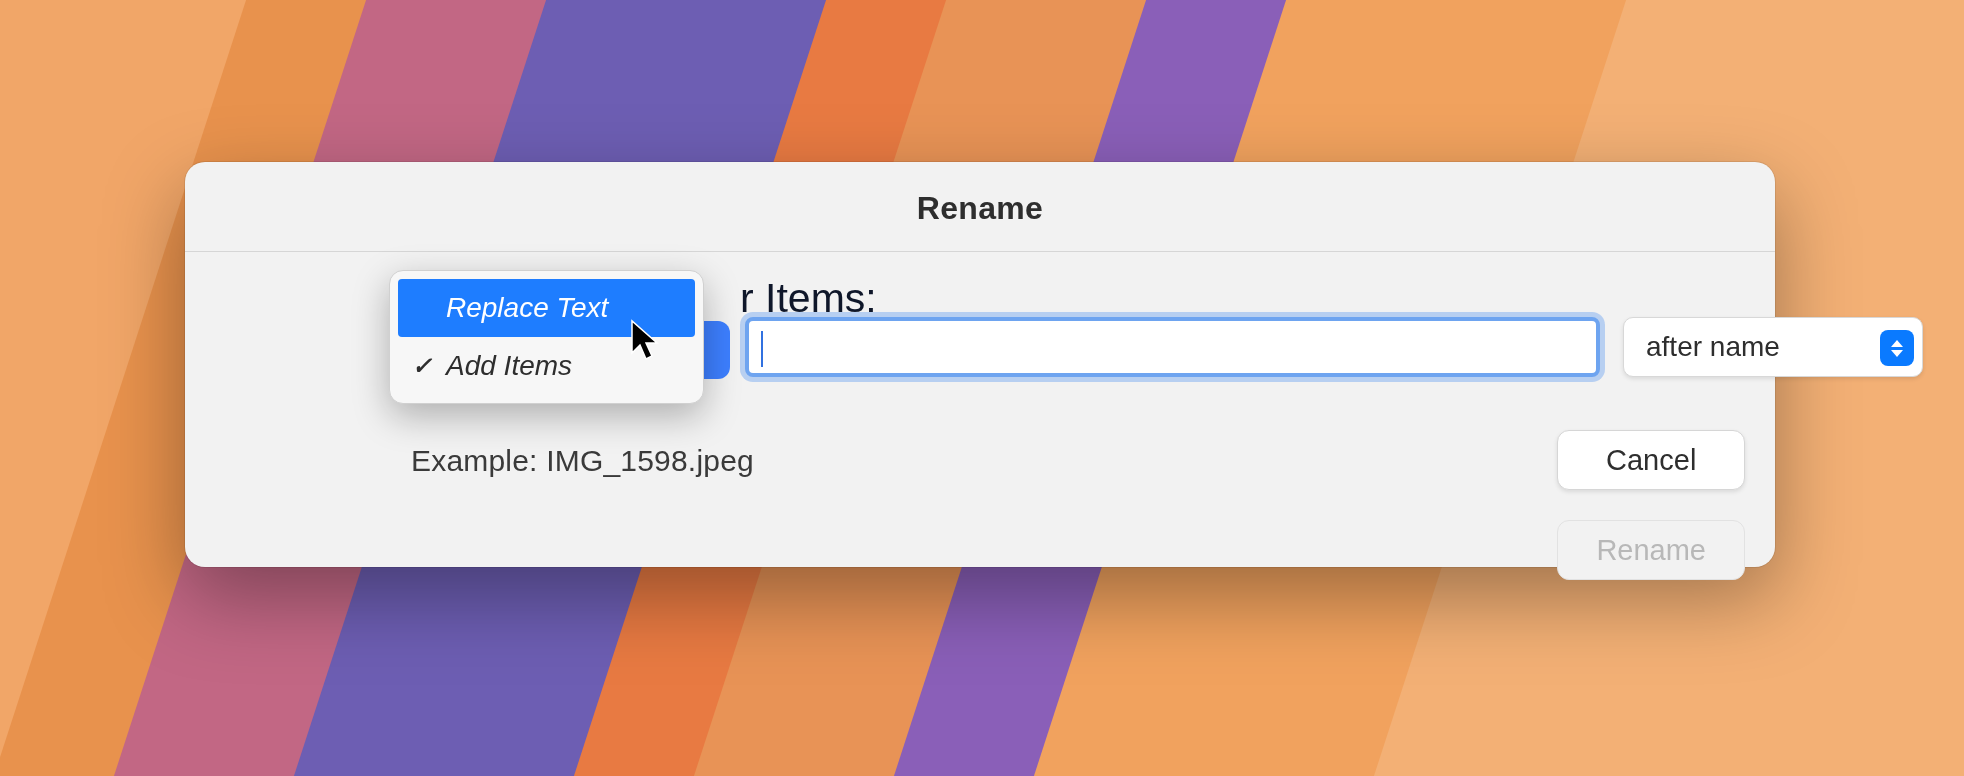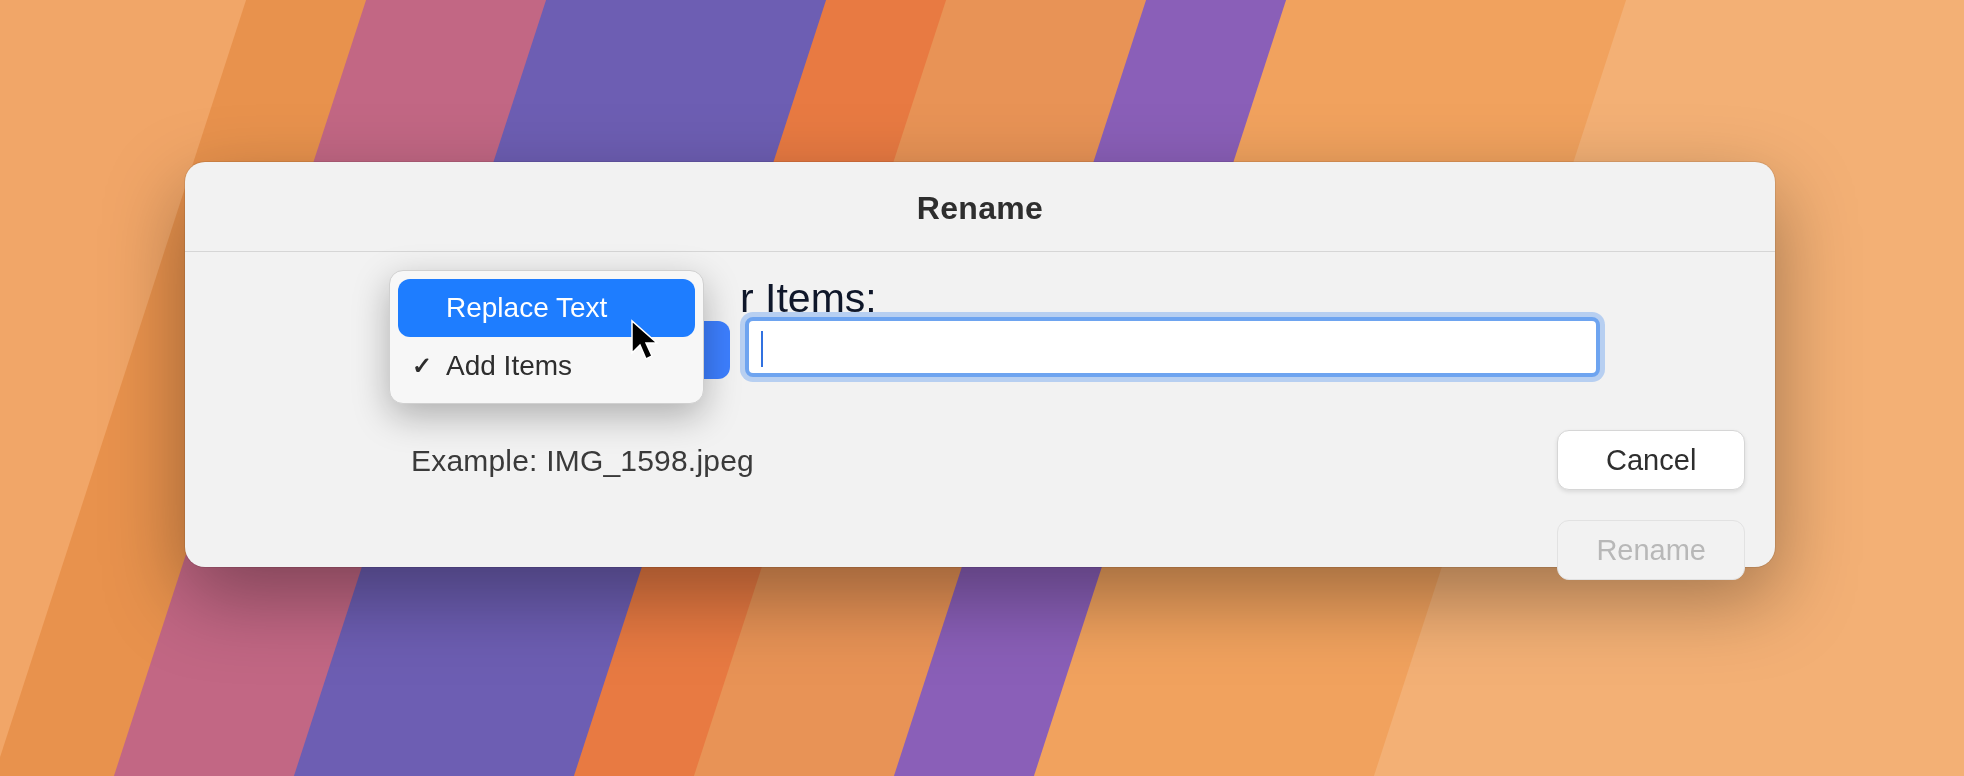--- a/index.html
+++ b/index.html
@@ -217,21 +217,22 @@
     .menu-item {
       height: 58px;
       display: flex;
       align-items: center;
       padding-left: 48px;
       font-size: 28px;
       color: #2e2e2e;
       cursor: pointer;
       position: relative;
       margin: 0 8px;
-      border-radius: 12px;
+      border-radius: 4px;
+      font-style: italic;
     }
     
     .menu-item.highlighted {
       background: #1e7dff;
       color: #fff;
     }
     
     .menu-item .check {
       position: absolute;
       left: 14px;
@@ -265,20 +266,27 @@
 <div class="dialog">
   <div class="dialog-title">Rename</div>
   <div class="divider"></div>
 
   <div class="items-label">r Items:</div>
 
   <div class="hidden-button"></div>
 
   <div class="text-input"></div>
 
+  <div class="position-select">
+    <span>after name</span>
+    <span class="position-select-chevron">
+      <span class="chev-up"></span>
+      <span class="chev-down"></span>
+    </span>
+  </div>
 
   <div class="example-label">Example: IMG_1598.jpeg</div>
 
   <div class="button-row">
     <div class="btn btn-cancel">Cancel</div>
     <div class="btn btn-rename">Rename</div>
   </div>
 
   <div class="dropdown-menu">
     <div class="menu-item highlighted">

